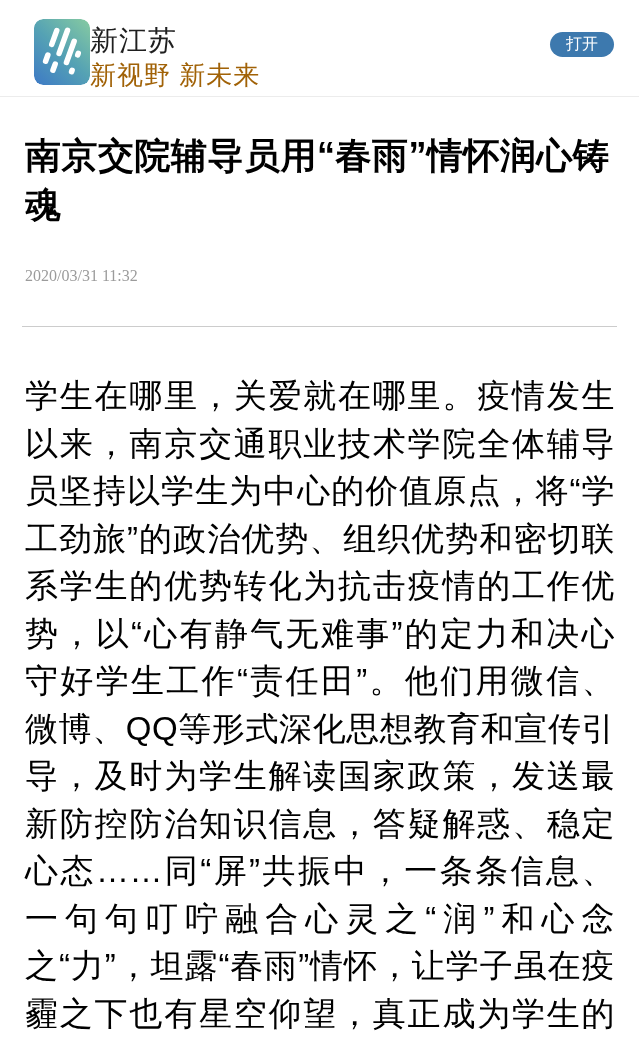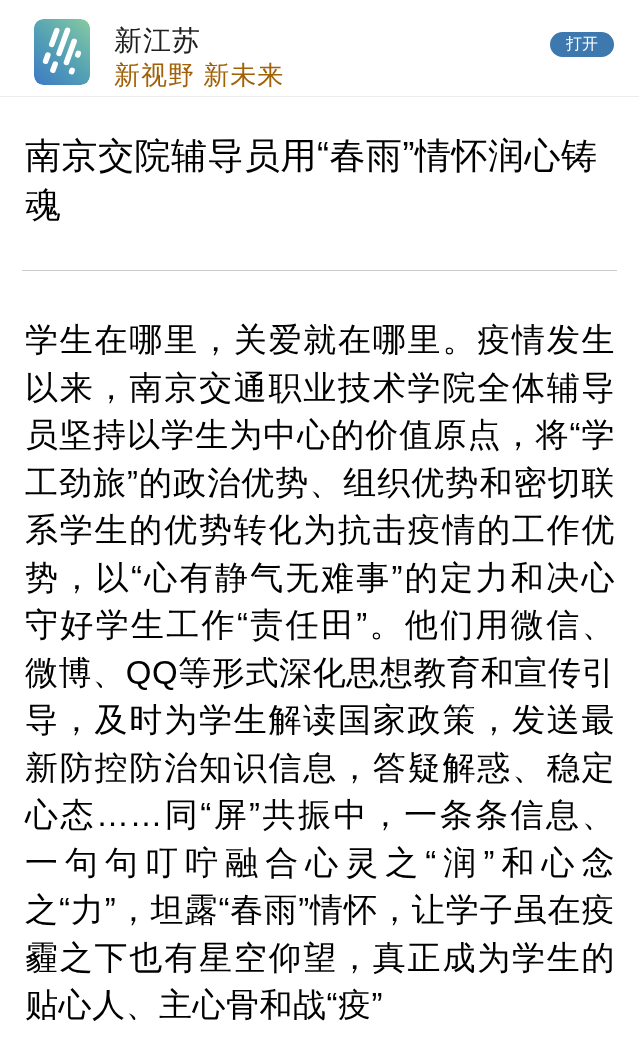--- a/index.html
+++ b/index.html
@@ -28,21 +28,20 @@
   }
   .app-logo {
     width: 56px;
     height: 66px;
     border-radius: 9px;
     overflow: hidden;
     flex: 0 0 auto;
     display: block;
   }
   .banner-text {
-    margin-left: 24px;
     display: flex;
     flex-direction: column;
     justify-content: flex-start;
   }
   .app-name {
     font-size: 28px;
     line-height: 30px;
     margin-top: 7px;
     color: #1f1f1f;
     letter-spacing: 1px;
@@ -72,21 +71,21 @@
     align-items: center;
     justify-content: center;
   }
   
   .article {
     padding: 0 24px 0 25px;
   }
   .article-title {
     margin: 34px 0 0 0;
     font-size: 36px;
-    font-weight: 400;
+    font-weight: 700;
     line-height: 49px;
     color: #000000;
     letter-spacing: 0.5px;
   }
   .article-date {
     margin-top: 37px;
     font-family: "Liberation Serif", "DejaVu Serif", serif;
     font-size: 16px;
     line-height: 19px;
     color: #9b9b9b;
@@ -140,18 +139,19 @@
     <div class="app-name">新江苏</div>
     <div class="app-tagline">新视野 新未来</div>
   </div>
 
   <button class="open-btn">打开</button>
 </header>
 
 <main class="article">
   <h1 class="article-title">南京交院辅导员用“春雨”情怀润心铸魂</h1>
 
+  <div class="article-date">2020/03/31 11:32</div>
 
 
   <hr class="meta-divider">
 
   <div class="article-body">学生在哪里，关爱就在哪里。疫情发生以来，南京交通职业技术学院全体辅导员坚持以学生为中心的价值原点，将“学工劲旅”的政治优势、组织优势和密切联系学生的优势转化为抗击疫情的工作优势，以“心有静气无难事”的定力和决心守好学生工作“责任田”。他们用微信、微博、QQ等形式深化思想教育和宣传引导，及时为学生解读国家政策，发送最新防控防治知识信息，答疑解惑、稳定心态……同“屏”共振中，一条条信息、一句句叮咛融合心灵之“润”和心念之“力”，坦露“春雨”情怀，让学子虽在疫霾之下也有星空仰望，真正成为学生的贴心人、主心骨和战“疫”</div>
 </main>
 
 </body></html>

